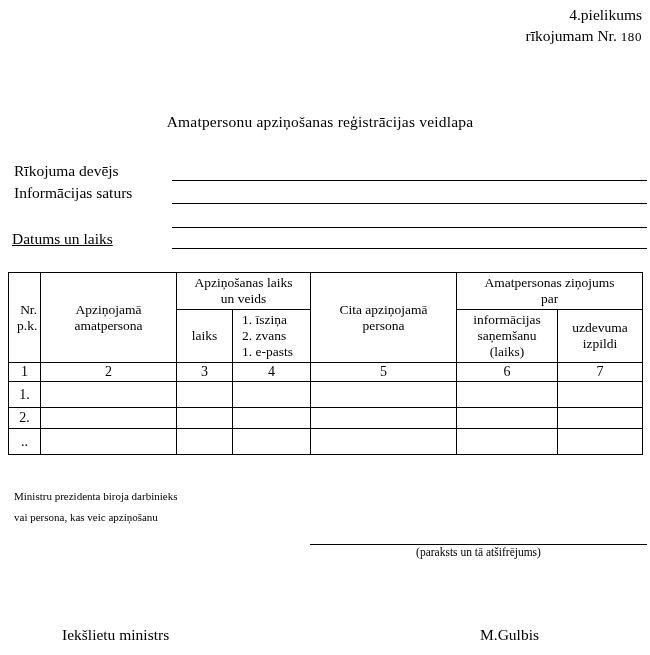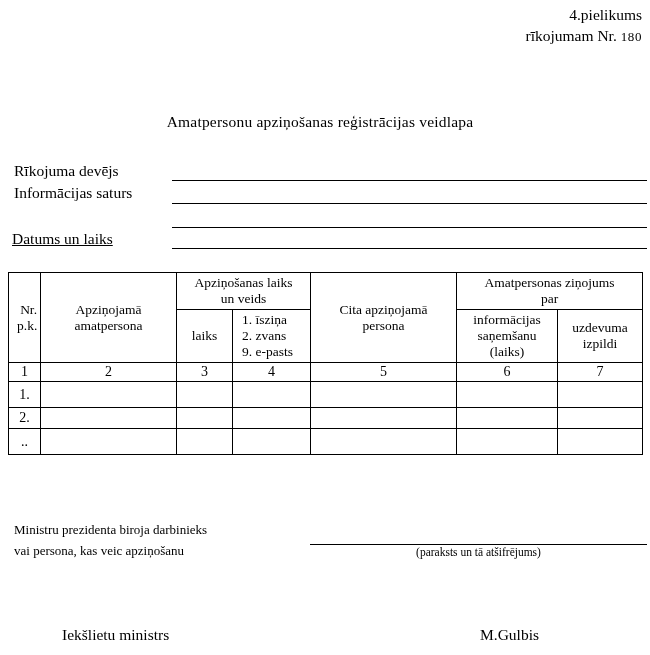--- a/index.html
+++ b/index.html
@@ -109,22 +109,22 @@
   .listcell {
     text-align: left;
     padding-left: 6px;
     line-height: 16px;
   }
 
   
   .sig-text {
     position: absolute;
     left: 14px;
-    top: 519px;
-    font-size: 13px;
+    top: 486px;
+    font-size: 11px;
     line-height: 21px;
     white-space: nowrap;
   }
   .sig-line {
     position: absolute;
     left: 310px;
     top: 544px;
     width: 337px;
     height: 0;
     border-top: 1.6px solid #000;
@@ -204,21 +204,21 @@
       <td colspan="2" class="pad">
         <div>Amatpersonas ziņojums</div>
         <div>par</div>
       </td>
     </tr>
     <tr>
       <td class="pad">laiks</td>
       <td class="pad">
         <div class="listcell">1. īsziņa</div>
         <div class="listcell">2. zvans</div>
-        <div class="listcell">9. e-pasts</div>
+        <div class="listcell">1. e-pasts</div>
       </td>
       <td class="pad">
         <div>informācijas</div>
         <div>saņemšanu</div>
         <div>(laiks)</div>
       </td>
       <td class="pad">
         <div>uzdevuma</div>
         <div>izpildi</div>
       </td>

